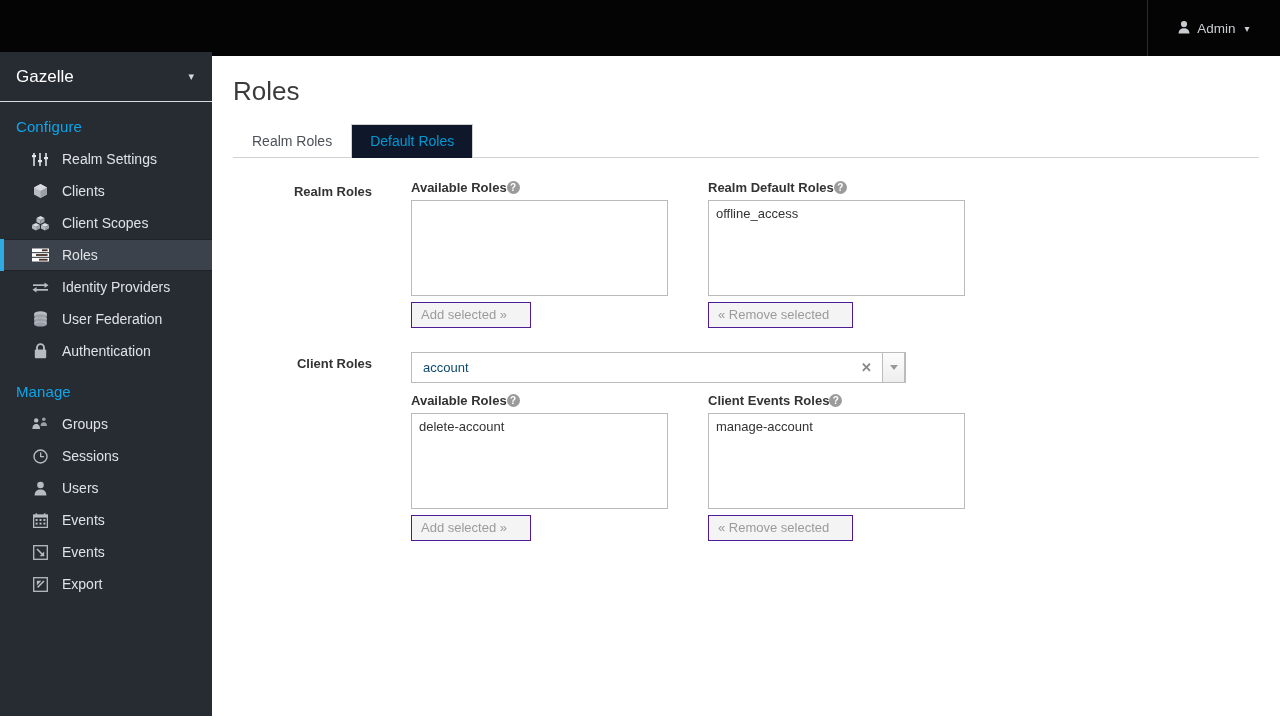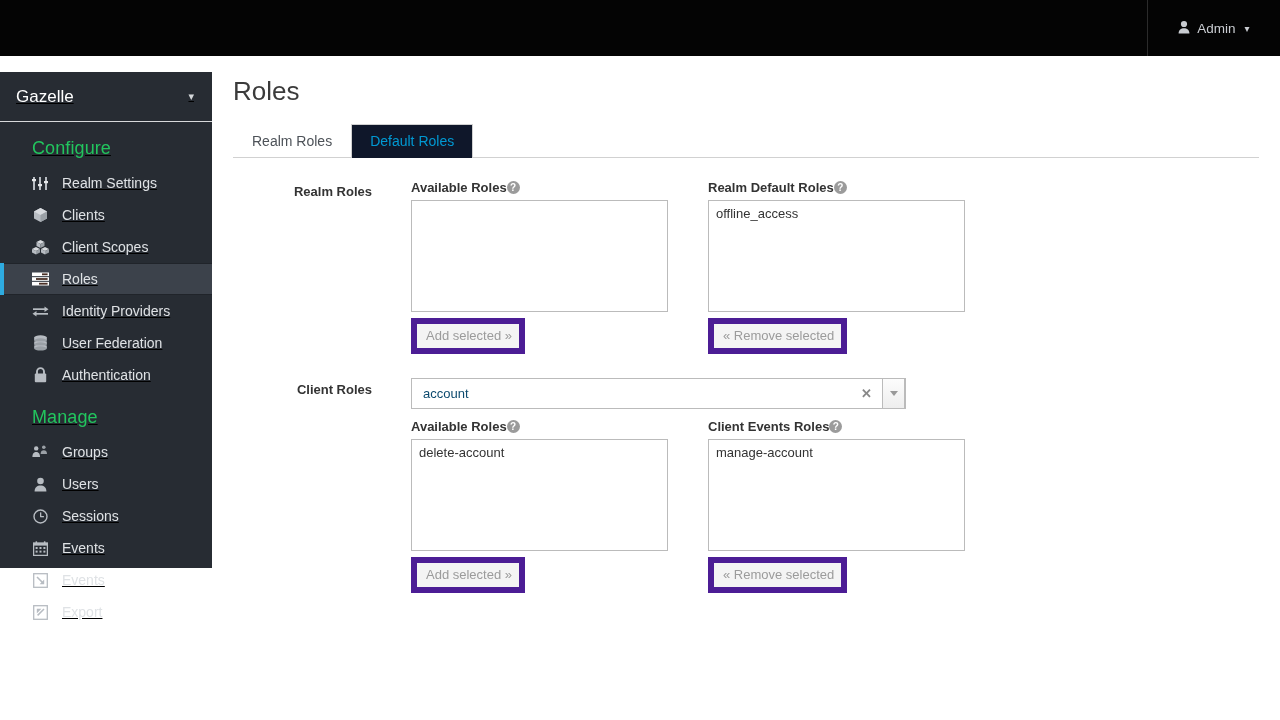--- a/index.html
+++ b/index.html
@@ -40,38 +40,37 @@
   }
   .admin-menu {
     display: flex; align-items: center; gap: 7px;
     color: #c9ccd1; font-size: 13.5px;
     cursor: pointer;
   }
   .admin-chevron { font-size: 10px; color: #c9ccd1; margin-left: 2px; }
 
   
   .sidebar {
-    position: absolute; top: 72px; left: 0;
-    width: 212px; height: 496px;
+    position: absolute; top: 52px; left: 0;
+    width: 212px; height: 664px;
     background: #272c33;
-    text-decoration: underline;
   }
   .realm-select {
     height: 50px;
     display: flex; align-items: center; justify-content: space-between;
     padding: 0 18px 0 16px;
     border-bottom: 1px solid #d8dadc;
     cursor: pointer;
   }
   .realm-name { color: #ffffff; font-size: 17px; font-weight: normal; }
   .realm-chevron { color: #d5d8db; font-size: 11px; }
 
   .nav-section {
-    color: #22c55e; font-size: 18px;
-    padding: 16px 0 8px 32px;
+    color: #0ea5e9; font-size: 15px;
+    padding: 16px 0 8px 16px;
     letter-spacing: .1px;
   }
   .nav-item {
     display: flex; align-items: center;
     height: 32px;
     padding-left: 31px;
     color: #dfe2e5; font-size: 14px;
     cursor: pointer;
     position: relative;
   }
@@ -148,37 +147,37 @@
     border-radius: 50%;
     background: #9b9b9b;
     color: #ffffff;
     font-size: 10px; font-weight: bold;
     line-height: 13px; text-align: center;
     font-family: "Liberation Sans", sans-serif;
     cursor: pointer;
   }
 
   .listbox {
-    width: 257px; height: 112px;
+    width: 257px; height: 96px;
     border: 1px solid #bbbbbb;
     background: #ffffff;
     padding: 4px 3px 3px 5px;
     overflow: hidden;
     font-size: 13px; color: #333333;
   }
   .listbox .opt { line-height: 18px; padding-left: 2px; cursor: pointer; }
 
   .listbtn {
     margin-top: 6px;
     align-self: flex-start;
     background: #f4f4f4;
-    border: 6px solid #4c1d95;
+    border: 1px solid #4c1d95;
     color: #9b9b9b;
     font-size: 13px;
-    padding: 4px 7px 5px 9px;
+    padding: 4px 23px 5px 9px;
     cursor: pointer;
     font-family: "Liberation Sans", sans-serif;
     line-height: 15px;
   }
 
   
   .s2 {
     width: 495px; height: 31px;
     border: 1px solid #bbbbbb;
     background: #ffffff;
@@ -342,37 +341,37 @@
         <path d="M0.4 12 C0.4 8.4 2 7 4.2 7 C6.4 7 8 8.4 8 12 Z" fill="#b7bcc2"></path>
         <circle cx="11.8" cy="2.3" r="1.8" fill="#9aa0a6"></circle>
         <path d="M8.6 9 C8.6 6.2 10 5.2 11.8 5.2 C13.6 5.2 15 6.2 15 9 Z" fill="#9aa0a6"></path>
       </svg>
     </span>
     <span>Groups</span>
   </div>
 
   <div class="nav-item">
     <span class="nav-ico">
-      <svg width="13" height="15" viewBox="0 0 13 15">
-        <circle cx="6.5" cy="4" r="3.3" fill="#b7bcc2"></circle>
-        <path d="M0.6 14.5 C0.6 10.4 3.2 8.6 6.5 8.6 C9.8 8.6 12.4 10.4 12.4 14.5 Z" fill="#b7bcc2"></path>
-      </svg>
-    </span>
-    <span>Users</span>
-  </div>
-
-  <div class="nav-item">
-    <span class="nav-ico">
       <svg width="15" height="15" viewBox="0 0 15 15">
         <circle cx="7.5" cy="7.5" r="6.5" fill="none" stroke="#b7bcc2" stroke-width="1.4"></circle>
         <rect x="7" y="3.4" width="1.3" height="4.6" fill="#b7bcc2"></rect>
         <rect x="7.3" y="7" width="3.6" height="1.3" fill="#b7bcc2"></rect>
       </svg>
     </span>
     <span>Sessions</span>
+  </div>
+
+  <div class="nav-item">
+    <span class="nav-ico">
+      <svg width="13" height="15" viewBox="0 0 13 15">
+        <circle cx="6.5" cy="4" r="3.3" fill="#b7bcc2"></circle>
+        <path d="M0.6 14.5 C0.6 10.4 3.2 8.6 6.5 8.6 C9.8 8.6 12.4 10.4 12.4 14.5 Z" fill="#b7bcc2"></path>
+      </svg>
+    </span>
+    <span>Users</span>
   </div>
 
   <div class="nav-item">
     <span class="nav-ico">
       <svg width="15" height="15" viewBox="0 0 15 15">
         <rect x="0.6" y="2" width="13.8" height="12.4" fill="none" stroke="#b7bcc2" stroke-width="1.3"></rect>
         <rect x="0.6" y="2" width="13.8" height="2.6" fill="#b7bcc2"></rect>
         <rect x="2.6" y="0.3" width="1.5" height="2.6" fill="#b7bcc2"></rect>
         <rect x="10.9" y="0.3" width="1.5" height="2.6" fill="#b7bcc2"></rect>
         <rect x="2.6" y="6" width="2" height="2" fill="#b7bcc2"></rect>

